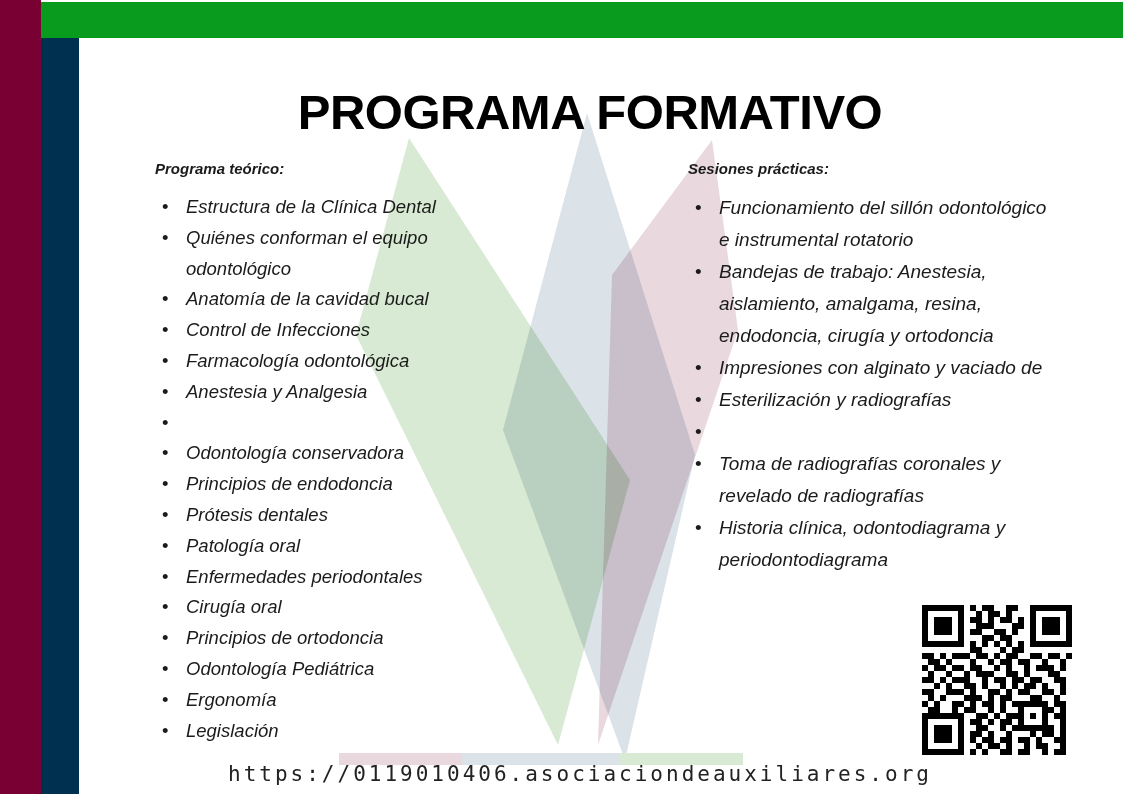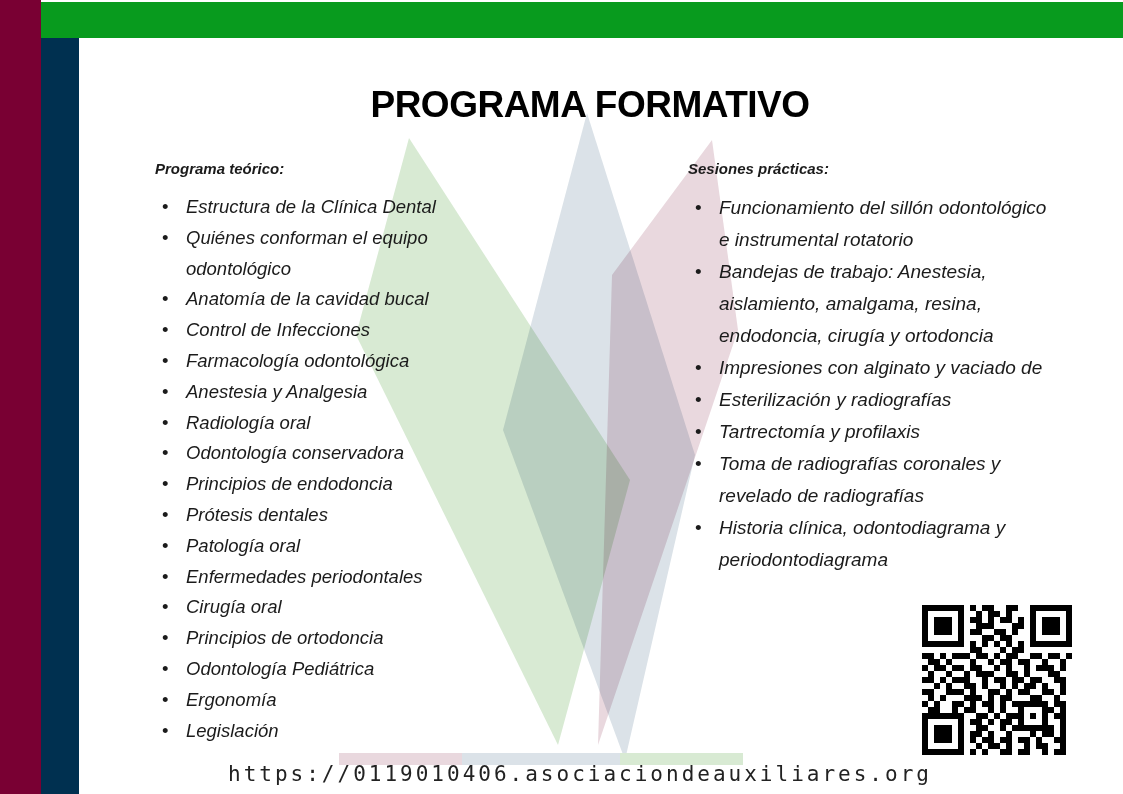--- a/index.html
+++ b/index.html
@@ -15,21 +15,21 @@
   .bg-shapes{position:absolute;left:0;top:0;width:1123px;height:794px;pointer-events:none;}
   .bg-shapes polygon{mix-blend-mode:multiply;}
   
   .strip{position:absolute;top:753px;height:12px;}
   .strip.pink{left:339px;width:123px;background:var(--shape-pink,#E9D8DE);}
   .strip.gray{left:462px;width:158px;background:var(--shape-gray,#DBE2E8);}
   .strip.green{left:620px;width:123px;background:var(--shape-green,#D8EAD3);}
   
   .title{
     position:absolute;left:79px;top:84px;width:1022px;text-align:center;
-    font-size:37px;font-weight:bold;letter-spacing:-.5px;color:#000;white-space:nowrap;
+    font-size:49px;font-weight:bold;letter-spacing:-.5px;color:#000;white-space:nowrap;
   }
   
   .col{position:absolute;top:160px;}
   .col-left{left:155px;width:330px;}
   .col-right{left:688px;width:360px;}
   .col-header{font-size:15px;font-weight:bold;font-style:italic;white-space:nowrap;}
   .list{position:absolute;top:32px;left:0;}
   .col-left .list{line-height:30.8px;font-size:18.5px;}
   .col-right .list{line-height:32px;font-size:19px;}
   .item-line{display:flex;font-style:italic;white-space:nowrap;}
@@ -95,21 +95,20 @@
         <div class="item-line">
           <span class="bullet-cell">•</span>
           <span>Farmacología odontológica</span>
         </div>
         <div class="item-line">
           <span class="bullet-cell">•</span>
           <span>Anestesia y Analgesia</span>
         </div>
         <div class="item-line">
           <span class="bullet-cell">•</span>
-          <span>Radiología oral</span>
         </div>
         <div class="item-line">
           <span class="bullet-cell">•</span>
           <span>Odontología conservadora</span>
         </div>
         <div class="item-line">
           <span class="bullet-cell">•</span>
           <span>Principios de endodoncia</span>
         </div>
         <div class="item-line">
@@ -173,21 +172,20 @@
         <div class="item-line">
           <span class="bullet-cell">•</span>
           <span>Impresiones con alginato y vaciado de</span>
         </div>
         <div class="item-line">
           <span class="bullet-cell">•</span>
           <span>Esterilización y radiografías</span>
         </div>
         <div class="item-line">
           <span class="bullet-cell">•</span>
-          <span>Tartrectomía y profilaxis</span>
         </div>
         <div class="item-line">
           <span class="bullet-cell">•</span>
           <span>Toma de radiografías coronales y</span>
         </div>
         <div class="item-line cont">
           <span class="bullet-cell">•</span>
           <span>revelado de radiografías</span>
         </div>
         <div class="item-line">

